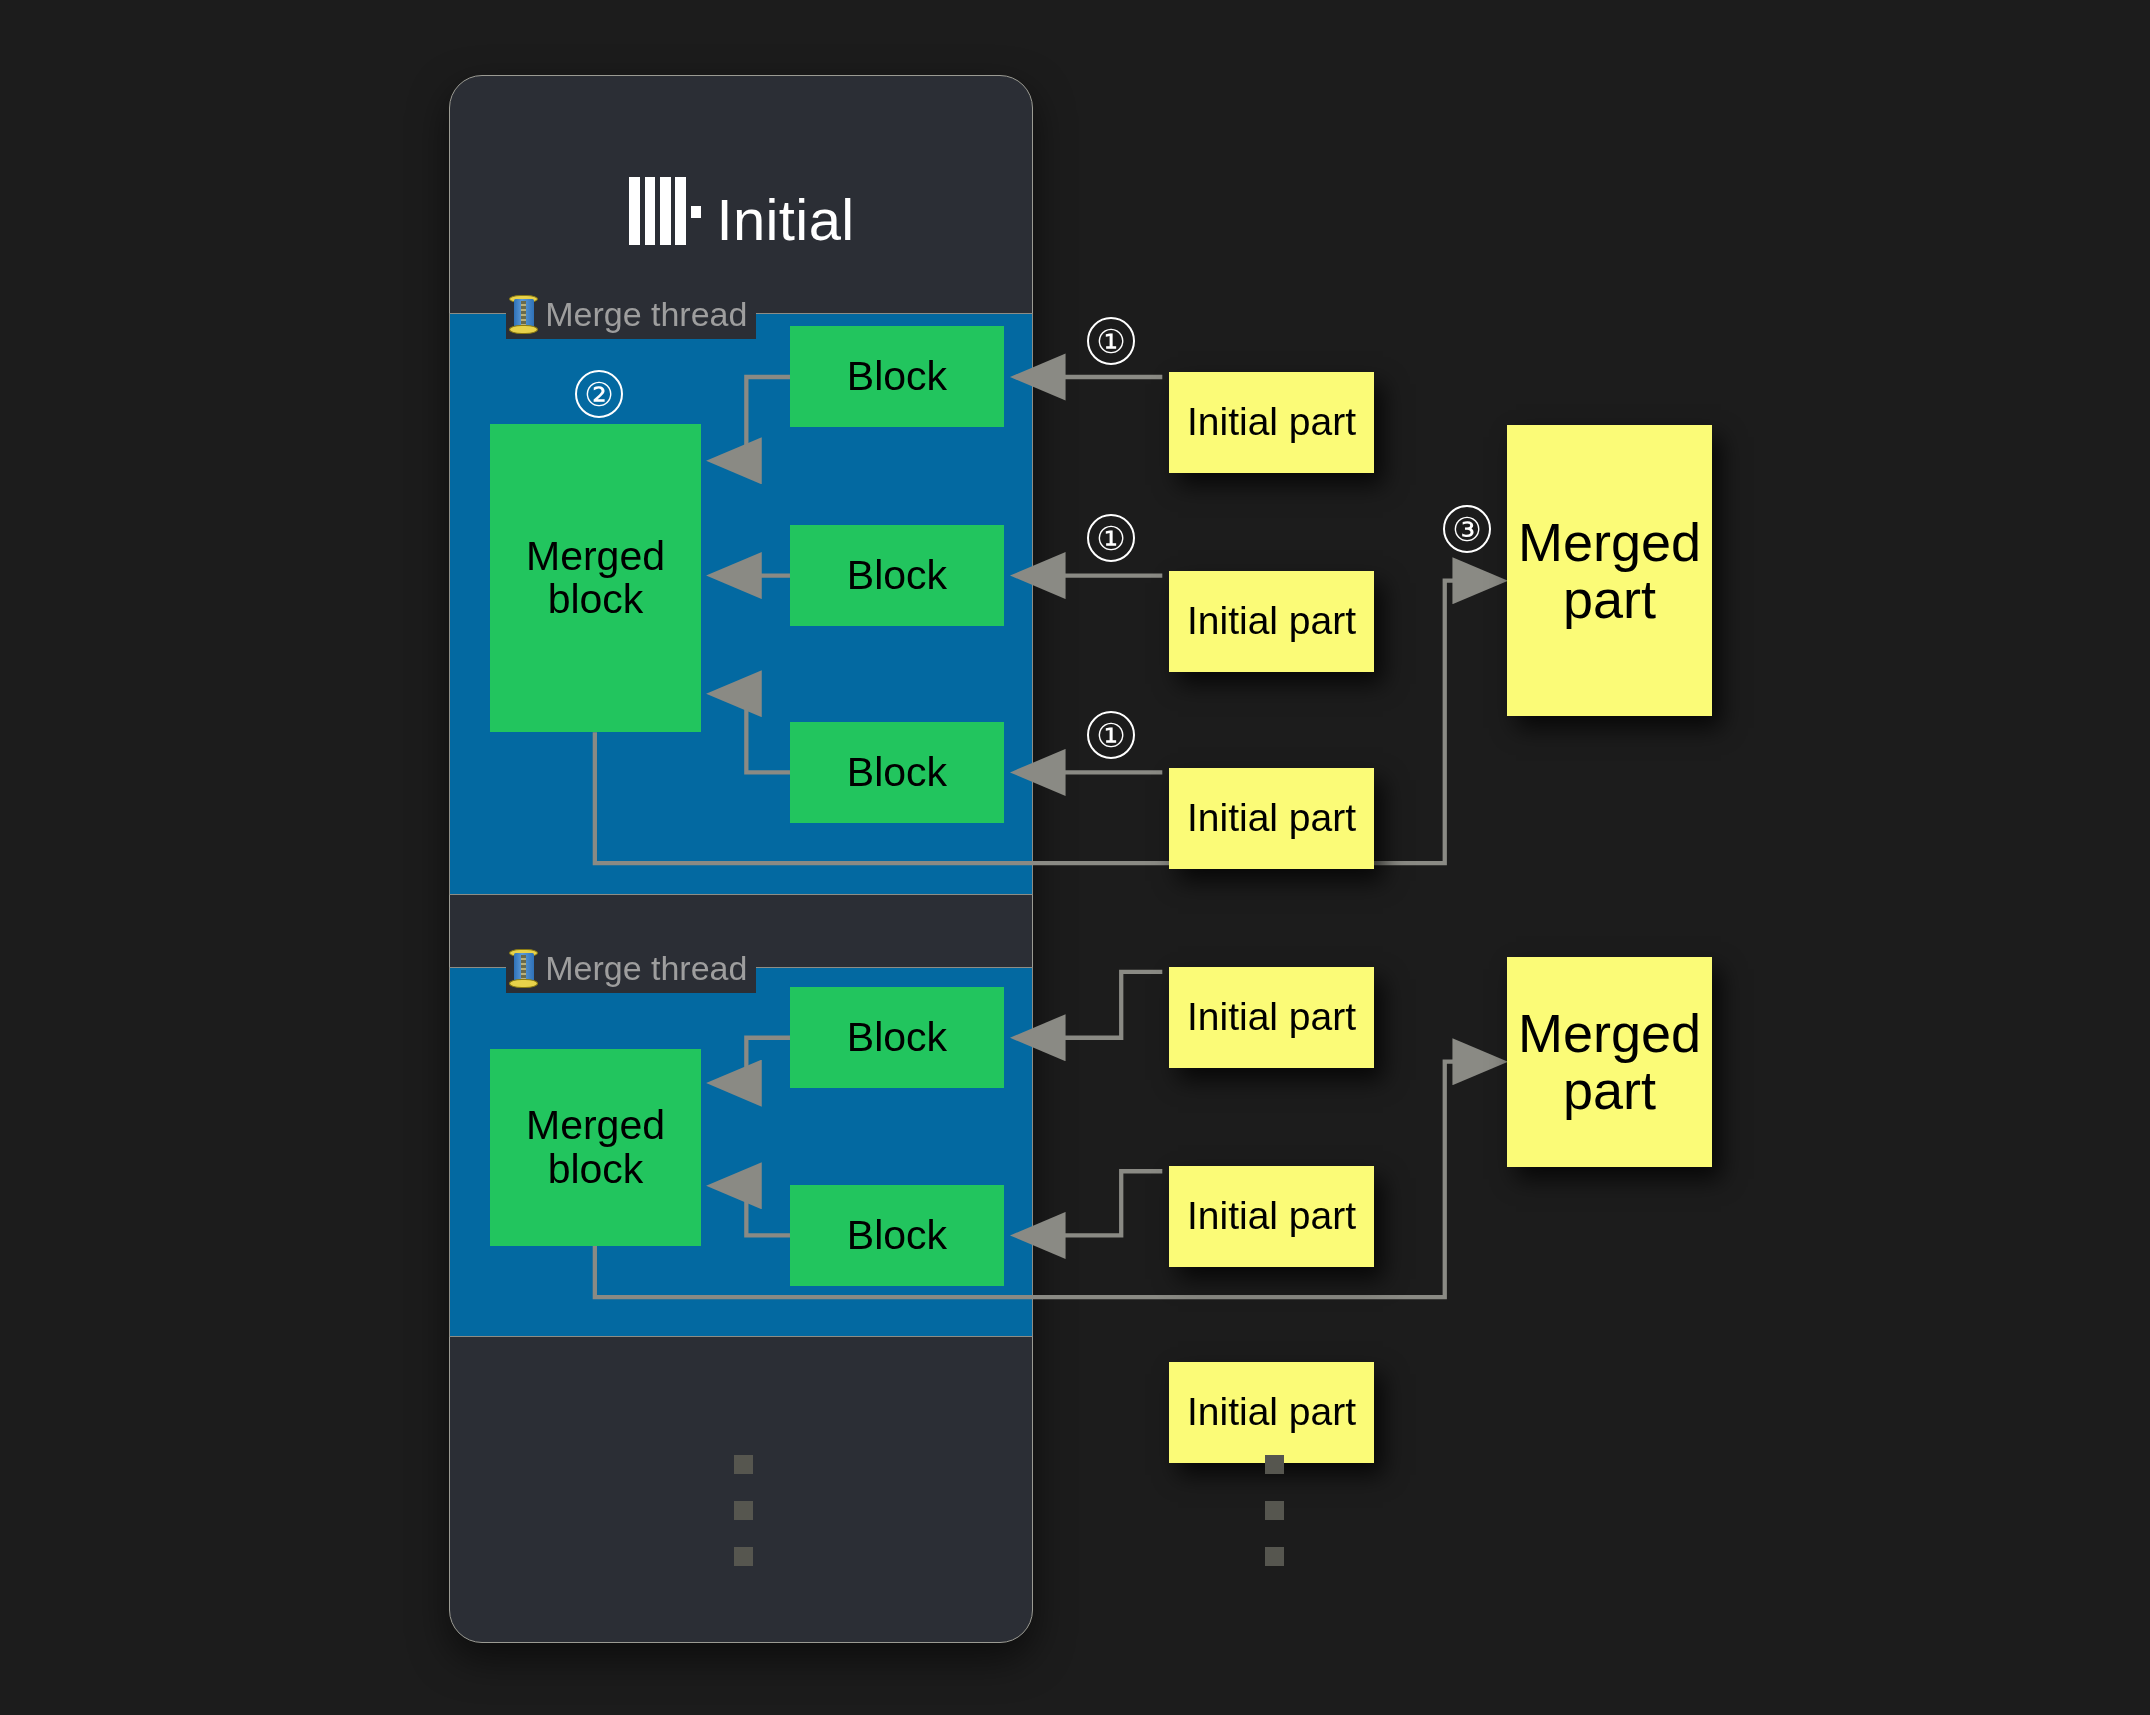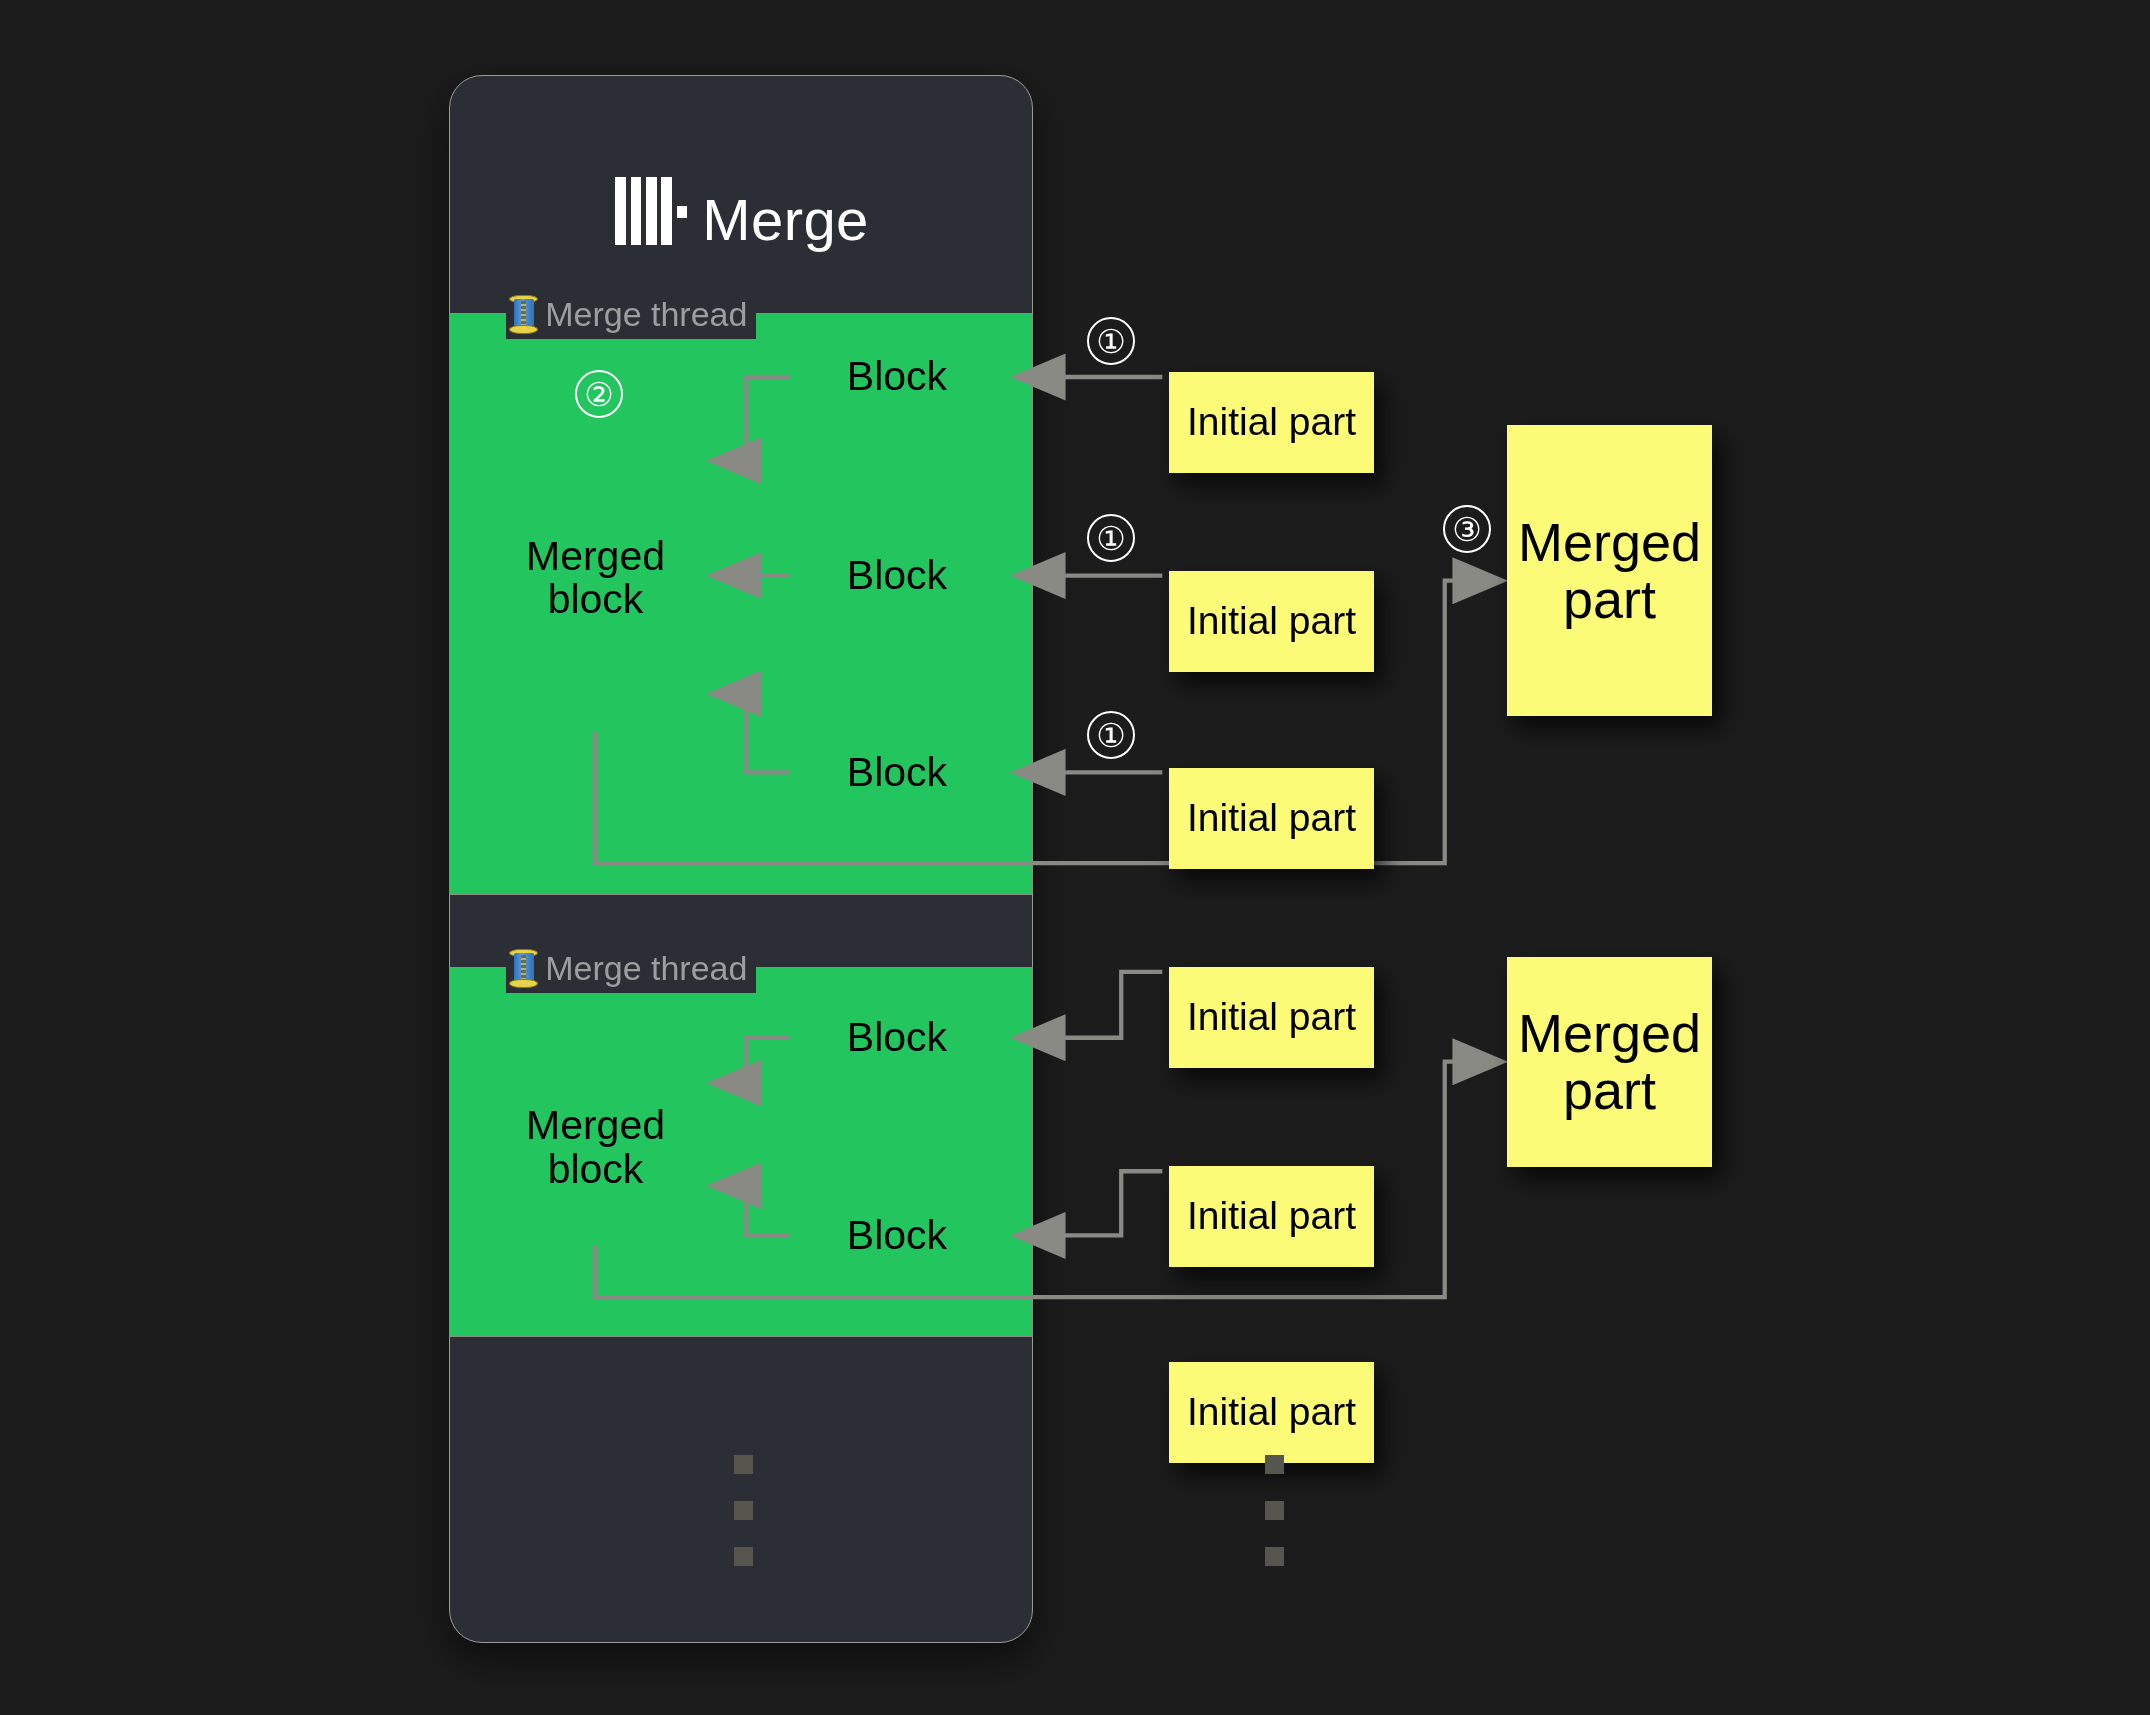--- a/index.html
+++ b/index.html
@@ -66,21 +66,21 @@
   }
   .ch-logo i:nth-child(1) { left: 0px; }
   .ch-logo i:nth-child(2) { left: 15.4px; }
   .ch-logo i:nth-child(3) { left: 31px; }
   .ch-logo i:nth-child(4) { left: 46px; }
   .ch-logo i:nth-child(5) { left: 62px; top: 29px; height: 12px; width: 9.4px; }
 
   
   .merge-thread {
     position: absolute;
-    background: #22c55e;
+    background: #0369a1;
     border: 1.7px solid #8d8d86;
     box-sizing: border-box;
   }
   .mt1 { left: 449px; top: 313px; width: 584px; height: 582px; }
   .mt2 { left: 449px; top: 967px; width: 584px; height: 370px; }
 
   .mt-label {
     position: absolute;
     top: -25px;
     left: 56px;
@@ -182,21 +182,21 @@
 </style>
 </head>
 <body>
 
 <div id="stage">
 
   <div class="server-panel">
     <div class="server-title">
       <span class="ch-logo">
         <i></i><i></i><i></i><i></i><i></i>
-      </span><span>Merge</span>
+      </span><span>Initial</span>
     </div>
   </div>
 
   <div class="merge-thread mt1">
     <div class="mt-label">
       <span class="spool">
         <span class="cap top"></span><span class="body"></span><span class="thread"></span><span class="cap bot"></span>
       </span><span>Merge thread</span>
     </div>
   </div>

